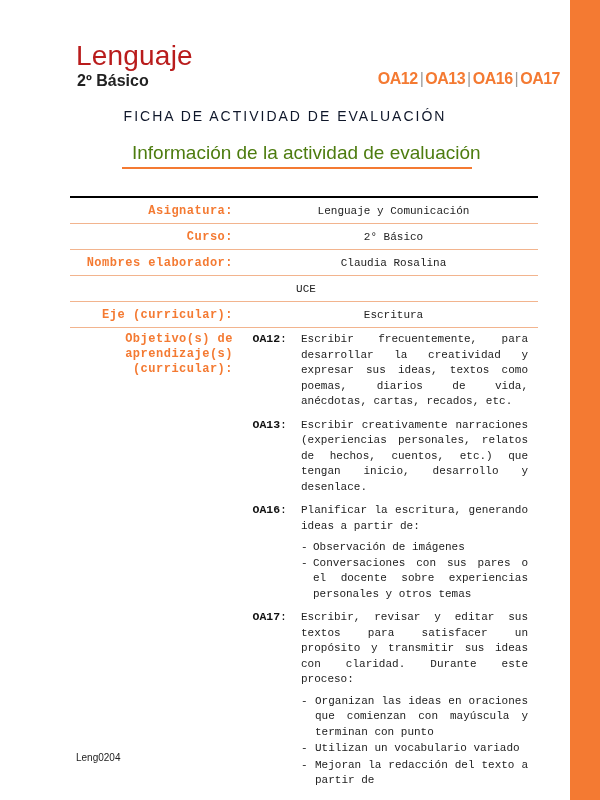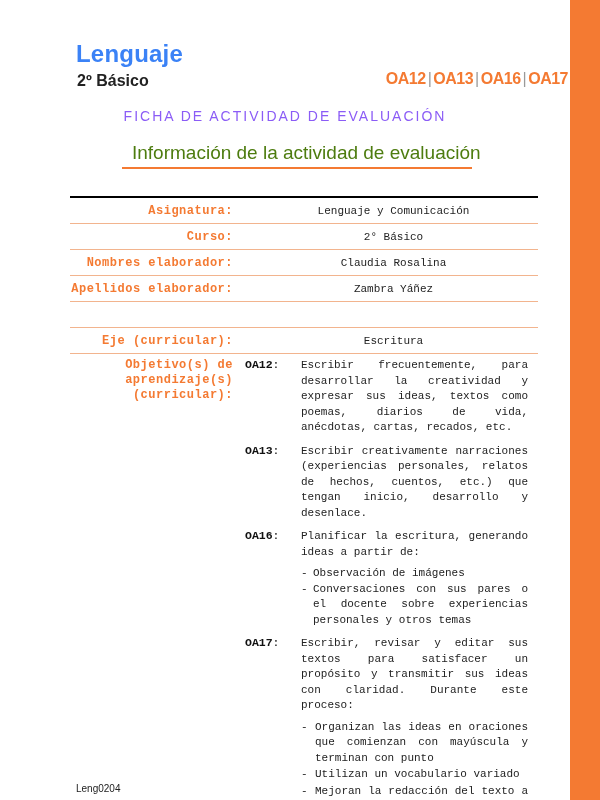--- a/index.html
+++ b/index.html
@@ -3,45 +3,45 @@
   <meta charset="utf-8">
   <style>
     html, body { margin:0; padding:0; }
     body {
       width:600px; height:800px; position:relative; overflow:hidden;
       background:#ffffff;
       font-family:"Liberation Sans", "DejaVu Sans", sans-serif;
       color:#222;
     }
     .side-bar { position:absolute; top:0; right:0; width:30px; height:800px; background:#f47a32; }
-    .subject { position:absolute; left:76px; top:40px; font-size:24px; font-weight:bold; color:#3b82f6; letter-spacing:0.2px; }
+    .subject { position:absolute; left:76px; top:40px; font-size:28px; font-weight:normal; color:#b91c1c; letter-spacing:0.2px; }
     .grade { position:absolute; left:77px; top:72px; font-size:16px; font-weight:bold; color:#222; }
-    .oa-codes { position:absolute; right:32px; top:70px; font-size:16px; font-weight:bold; color:#f47a32; letter-spacing:-0.5px; }
+    .oa-codes { position:absolute; right:40px; top:70px; font-size:16px; font-weight:bold; color:#f47a32; letter-spacing:-0.5px; }
     .oa-codes .sep { color:#9a9a9a; font-weight:normal; margin:0 2px; }
-    .ficha { position:absolute; left:0; width:600px; top:108px; text-align:center; font-size:14px; color:#8b5cf6; letter-spacing:2px; padding-right:30px; box-sizing:border-box; }
+    .ficha { position:absolute; left:0; width:600px; top:108px; text-align:center; font-size:14px; color:#0f172a; letter-spacing:2px; padding-right:30px; box-sizing:border-box; }
     .title { position:absolute; left:132px; top:142px; font-size:19px; color:#4d7c0f; }
     .title-underline { position:absolute; left:122px; top:167px; width:350px; height:2px; background:#f47a32; }
     .table { position:absolute; left:70px; top:196px; width:468px; border-top:2px solid #000000;font-family:Liberation Mono, monospace; }
     .row { display:flex; border-bottom:1px solid #f2b48e; min-height:25px; align-items:center; }
     .lbl { width:175px; text-align:right; font-size:12px; font-weight:bold; color:#f47a32; padding-right:12px; box-sizing:border-box; letter-spacing:0.5px; }
     .val { flex:1; font-size:11px; color:#222; padding-left:4px;text-align:center; }
     .row.obj { align-items:flex-start; padding-top:4px; padding-bottom:20px; }
     .row.obj .lbl { line-height:15px; }
     .obj-list { flex:1; }
     .obj-item { display:flex; margin-bottom:8px; }
-    .obj-code { width:42px; font-size:11.5px; font-weight:bold; color:#111; padding-right:14px; flex-shrink:0; }
+    .obj-code { width:42px; text-align:right; font-size:11.5px; font-weight:bold; color:#111; padding-right:14px; flex-shrink:0; }
     .obj-code .colon { font-weight:normal; }
     .obj-text { flex:1; font-size:11px; line-height:15.5px; text-align:justify; color:#222; padding-right:10px; }
     .bullets { margin-top:6px; }
     .bullet { display:flex; font-size:11px; line-height:15.5px; text-align:justify; }
     .bullet .dash { width:12px; flex-shrink:0; }
     .bullet .btxt { flex:1; }
     .bullets.wide .bullet .dash { width:14px; }
     .bullets.wide .bullet { margin-bottom:1px; }
-    .footer-code { position:absolute; left:76px; top:752px; font-size:10px; color:#222;margin-top:31px; }
+    .footer-code { position:absolute; left:76px; top:752px; font-size:10px; color:#222; }
   </style>
 </head>
 <body>
 
 <div class="side-bar"></div>
 
 <div class="subject">Lenguaje</div>
 <div class="grade">2º Básico</div>
 
 <div class="oa-codes">
@@ -59,24 +59,21 @@
   </div>
   <div class="row">
     <div class="lbl">Curso:</div>
     <div class="val">2° Básico</div>
   </div>
   <div class="row">
     <div class="lbl">Nombres elaborador:</div>
     <div class="val">Claudia Rosalina</div>
   </div>
   <div class="row">
-    <div class="lbl">Apellidos elaborador:</div>
-    <div class="val">Zambra Yáñez</div>
-  </div>
-  <div class="row">
+    <div class="val">UCE</div>
   </div>
   <div class="row">
     <div class="lbl">Eje (curricular):</div>
     <div class="val">Escritura</div>
   </div>
 
   <div class="row obj">
     <div class="lbl">Objetivo(s) de aprendizaje(s) (curricular):</div>
     <div class="obj-list">
 

